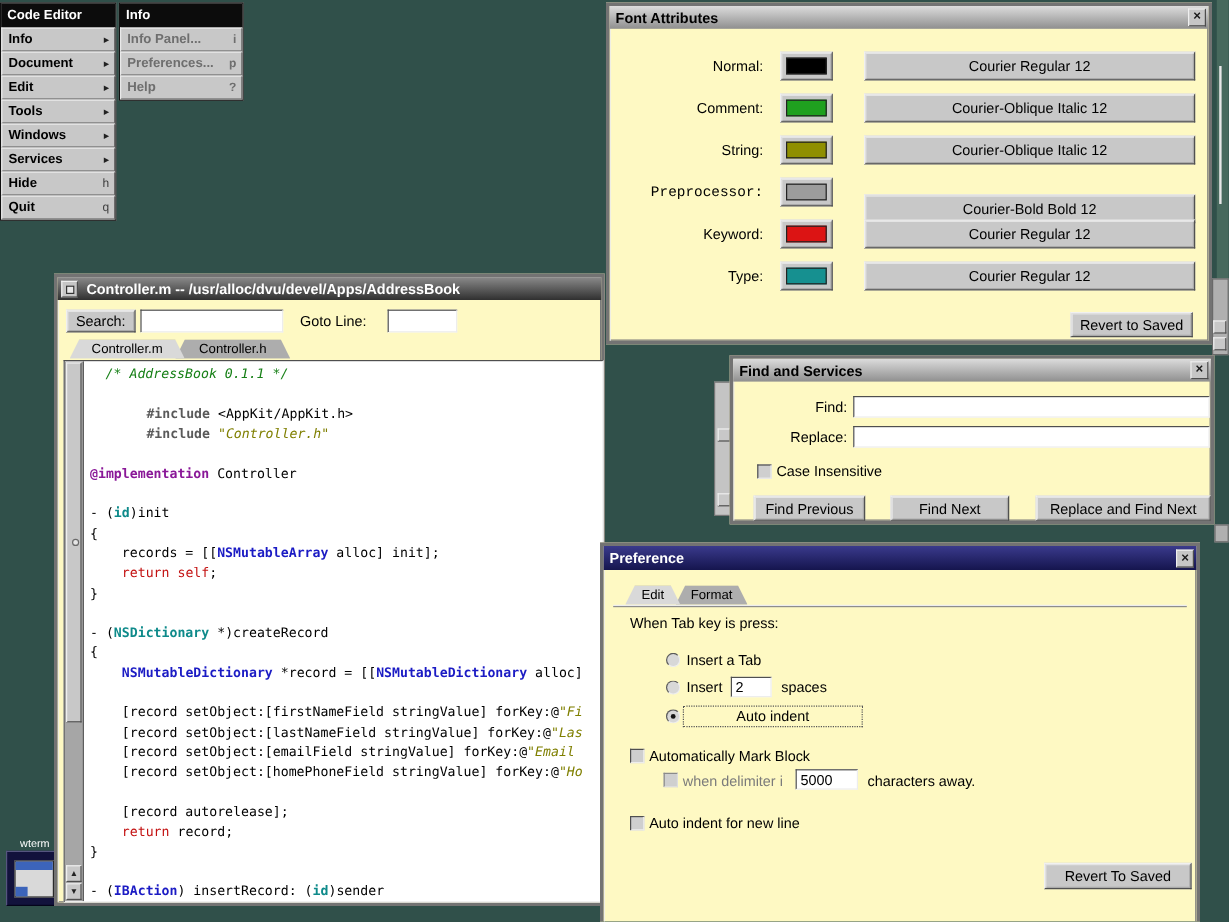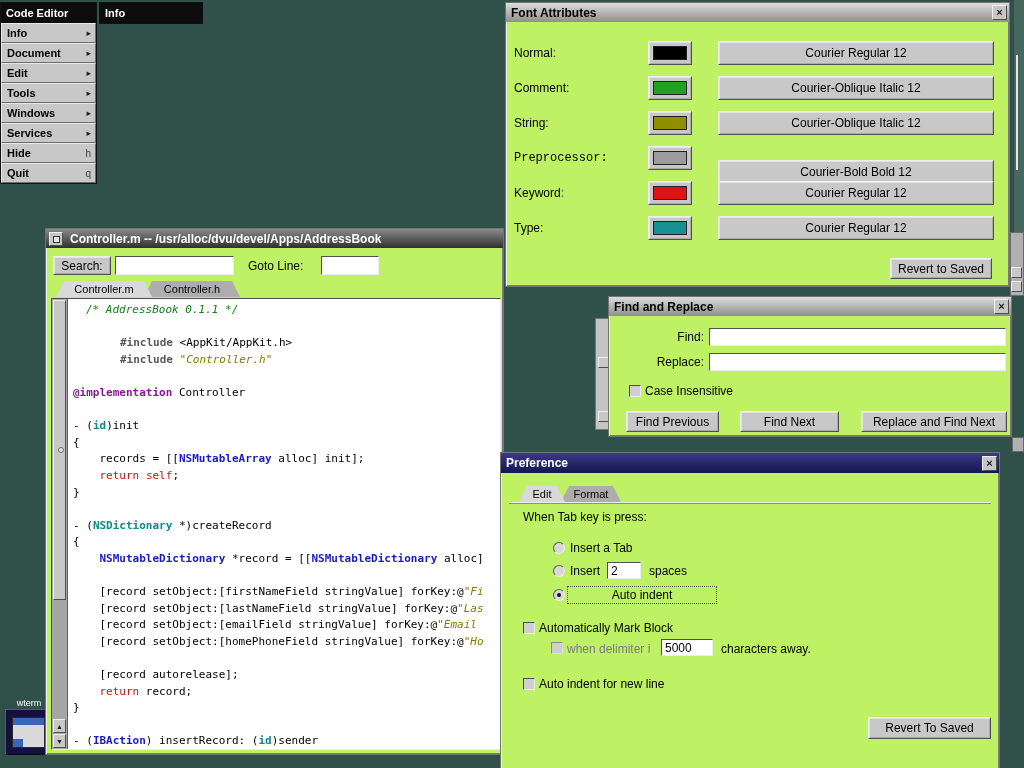--- a/index.html
+++ b/index.html
@@ -3,21 +3,21 @@
 <meta charset="utf-8">
 <style>
   * { margin:0; padding:0; box-sizing:border-box; }
   html,body { width:1024px; height:768px; }
   body {
     position:relative; overflow:hidden;
     background:#30504a;
     font-family:"Liberation Sans", sans-serif;
     font-size:12px; color:#000;
   }
-  .window { position:absolute; background:#bef264; border:1px solid #737373;
+  .window { position:absolute; background:#fef9c3; border:3px solid #737373;
             box-shadow:inset 1px 1px 0 #ececec, inset -1px -1px 0 #7a7a7a; }
   .titlebar { position:absolute; left:0; top:0; right:0; height:19px;
               display:flex; align-items:center; padding:0 5px; overflow:hidden; }
   .titlebar.gray { background:linear-gradient(#dcdcdc,#8f8f8f); color:#000; }
   .titlebar.dark { background:linear-gradient(#8a8a8a,#303030); color:#fff; }
   .titlebar.navy { background:linear-gradient(#3a3a8c,#15154e); color:#fff; height:20px; }
   .titlebar .title { font-size:12px; font-weight:bold; white-space:nowrap; }
   .close-btn { position:absolute; right:2px; top:2px; width:15px; height:15px;
                background:#c6c6c6; border:1px solid; border-color:#efefef #4d4d4d #4d4d4d #efefef;
                color:#1a1a1a; font-size:11px; font-weight:bold;
@@ -77,21 +77,21 @@
   .code-line { height:16.6px; }
   .tok-pln { color:#000; }
   .tok-cmt { color:#178017; font-style:italic;margin-left:13px; }
   .tok-str { color:#7f7f00; font-style:italic; }
   .tok-pre { color:#5a5a5a; font-weight:bold;margin-left:47px; }
   .tok-kw  { color:#c31212; }
   .tok-typ { color:#0e8a8a; font-weight:bold; }
   .tok-cls { color:#1b1bc4; font-weight:bold; }
   .tok-kw2 { color:#8a1898; font-weight:bold; }
   
-  .fa-label { left:8px; width:120px; }
+  .fa-label { left:8px; width:120px; text-align:right; }
   .fa-swatch { left:142px; width:44px; height:24px; }
   .fa-swatch-color { position:absolute; left:4px; top:4px; right:4px; bottom:4px; border:1px solid #222; }
   .fa-font-btn { left:212px; width:276px; height:24px; }
   
   .dotted-focus { border:1px dotted #555; padding:1px 3px;text-align:center; }
   
   .frag { position:absolute; }
   .frag-btn { position:absolute; width:11px; height:11px; background:#c8c8c8;
               border:1px solid; border-color:#eee #4f4f4f #4f4f4f #eee; }
   
@@ -157,20 +157,34 @@
         <span class="mi-label">Quit</span>
         <span class="mi-right">q</span>
       </div>
     </div>
 </div>
 
 <div class="menu dim" style="left:99px;top:2px;width:104px">
   <div class="menu-title">
     <span>Info</span>
   </div>
+  <div id="info-menu-items">
+      <div class="menu-item">
+        <span class="mi-label">Info Panel...</span>
+        <span class="mi-right">i</span>
+      </div>
+      <div class="menu-item">
+        <span class="mi-label">Preferences...</span>
+        <span class="mi-right">p</span>
+      </div>
+      <div class="menu-item">
+        <span class="mi-label">Help</span>
+        <span class="mi-right">?</span>
+      </div>
+    </div>
 </div>
 
 <div class="window" style="left:505px;top:2px;width:505px;height:285px;z-index:2">
   <div class="titlebar gray">
     <span class="title">Font Attributes</span>
   </div>
   <div class="close-btn">×</div>
   <div id="fa-rows" style="position:absolute;left:0;top:19px;right:0;bottom:0">
       <div class="label fa-label" style="top: 24px;">Normal:</div>
       <div class="btn fa-swatch" style="top: 19px;">
@@ -229,21 +243,21 @@
       <div class="knob"></div>
       <div class="scroll-btn" style="bottom:16px">▲</div>
       <div class="scroll-btn" style="bottom:1px">▼</div>
     </div>
     <div class="code" id="code-content"><div class="code-line"><span class="tok-cmt">/* AddressBook 0.1.1 */</span></div><div class="code-line">&nbsp;</div><div class="code-line"><span class="tok-pre">#include</span><span class="tok-pln"> &lt;AppKit/AppKit.h&gt;</span></div><div class="code-line"><span class="tok-pre">#include</span><span class="tok-pln"> </span><span class="tok-str">"Controller.h"</span></div><div class="code-line">&nbsp;</div><div class="code-line"><span class="tok-kw2">@implementation</span><span class="tok-pln"> Controller</span></div><div class="code-line">&nbsp;</div><div class="code-line"><span class="tok-pln">- (</span><span class="tok-typ">id</span><span class="tok-pln">)init</span></div><div class="code-line"><span class="tok-pln">{</span></div><div class="code-line"><span class="tok-pln">    records = [[</span><span class="tok-cls">NSMutableArray</span><span class="tok-pln"> alloc] init];</span></div><div class="code-line"><span class="tok-pln">    </span><span class="tok-kw">return</span><span class="tok-pln"> </span><span class="tok-kw">self</span><span class="tok-pln">;</span></div><div class="code-line"><span class="tok-pln">}</span></div><div class="code-line">&nbsp;</div><div class="code-line"><span class="tok-pln">- (</span><span class="tok-typ">NSDictionary</span><span class="tok-pln"> *)createRecord</span></div><div class="code-line"><span class="tok-pln">{</span></div><div class="code-line"><span class="tok-pln">    </span><span class="tok-cls">NSMutableDictionary</span><span class="tok-pln"> *record = [[</span><span class="tok-cls">NSMutableDictionary</span><span class="tok-pln"> alloc]</span></div><div class="code-line">&nbsp;</div><div class="code-line"><span class="tok-pln">    [record setObject:[firstNameField stringValue] forKey:@</span><span class="tok-str">"Fi</span></div><div class="code-line"><span class="tok-pln">    [record setObject:[lastNameField stringValue] forKey:@</span><span class="tok-str">"Las</span></div><div class="code-line"><span class="tok-pln">    [record setObject:[emailField stringValue] forKey:@</span><span class="tok-str">"Email</span></div><div class="code-line"><span class="tok-pln">    [record setObject:[homePhoneField stringValue] forKey:@</span><span class="tok-str">"Ho</span></div><div class="code-line">&nbsp;</div><div class="code-line"><span class="tok-pln">    [record autorelease];</span></div><div class="code-line"><span class="tok-pln">    </span><span class="tok-kw">return</span><span class="tok-pln"> record;</span></div><div class="code-line"><span class="tok-pln">}</span></div><div class="code-line">&nbsp;</div><div class="code-line"><span class="tok-pln">- (</span><span class="tok-cls">IBAction</span><span class="tok-pln">) insertRecord: (</span><span class="tok-typ">id</span><span class="tok-pln">)sender</span></div></div>
   </div>
 </div>
 
 <div class="window" style="left:608px;top:296px;width:404px;height:141px;z-index:4">
   <div class="titlebar gray">
-    <span class="title">Find and Replace</span>
+    <span class="title">Find and Services</span>
   </div>
   <div class="close-btn">×</div>
 
   <span class="label" style="left:30px;top:33px;width:65px;text-align:right">Find:</span>
   <input class="field" style="left: 100px; top: 31px; width: 297px; height: 18px;" value="">
   <span class="label" style="left:30px;top:58px;width:65px;text-align:right">Replace:</span>
   <input class="field" style="left: 100px; top: 56px; width: 297px; height: 18px;" value="">
 
   <div class="checkbox" style="left:20px;top:88px"></div>
   <span class="label" style="left:36px;top:87px">Case Insensitive</span>

